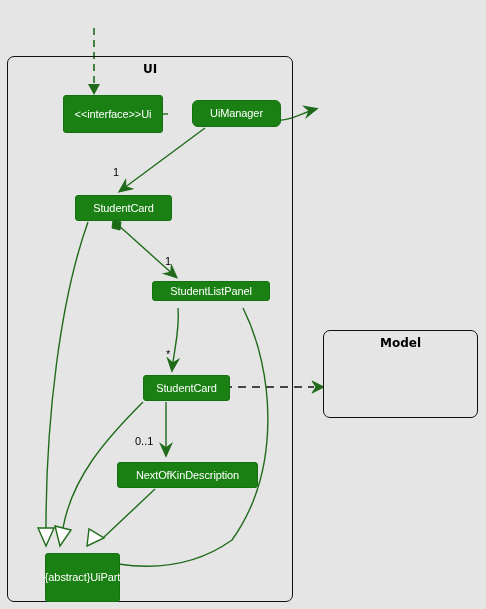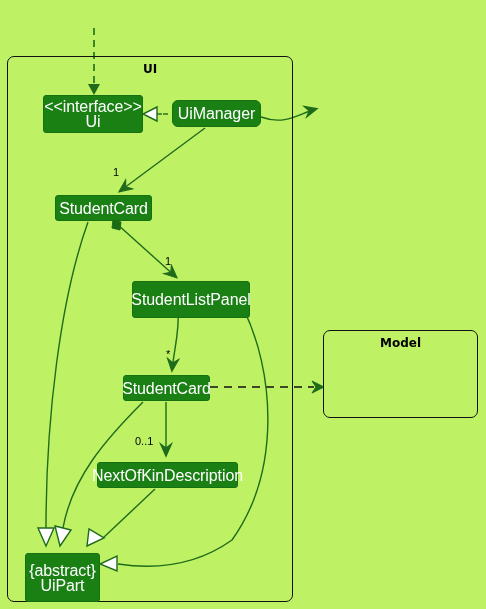--- a/index.html
+++ b/index.html
@@ -4,21 +4,21 @@
 <style>
   html, body {
     margin: 0;
     padding: 0;
     background: #ffffff;
   }
   #canvas {
     position: relative;
     width: 486px;
     height: 609px;
-    background: #bef264;
+    background: #e5e5e5;
     font-family: "Liberation Sans", sans-serif;
     overflow: hidden;
   }
   svg#wires {
     position: absolute;
     left: 0;
     top: 0;
     width: 486px;
     height: 609px;
     pointer-events: none;
@@ -41,29 +41,30 @@
     color: #000000;
     font-family: "DejaVu Sans", sans-serif;
   }
   .cls {
     position: absolute;
     box-sizing: border-box;
     background: #1a8014;
     border: 1px solid #157010;
     border-radius: 3px;
     color: #ffffff;
-    font-size: 16px;
+    font-size: 11px;
     line-height: 15px;
     display: flex;
-    flex-direction: column;
+    flex-direction: row;
     align-items: center;
     justify-content: center;
     text-align: center;
     white-space: nowrap;
     letter-spacing: -0.1px;
+    margin-left: 20px;
   }
   .cls .l1, .cls .l2 { display: block; }
   .mult {
     position: absolute;
     font-size: 11px;
     color: #000000;
     font-family: "Liberation Sans", sans-serif;
     white-space: nowrap;
   }
 </style>
@@ -153,21 +154,21 @@
   </div>
 
   <div class="cls" style="left:172px; top:100px; width:89px; height:27px;border-radius:6px;">
     <span class="l1">UiManager</span>
   </div>
 
   <div class="cls" style="left:55px; top:195px; width:97px; height:26px;">
     <span class="l1">StudentCard</span>
   </div>
 
-  <div class="cls" style="left:132px; top:281px; width:118px; height:37px;">
+  <div class="cls" style="left:132px; top:281px; width:118px; height:20px;">
     <span class="l1">StudentListPanel</span>
   </div>
 
   <div class="cls" style="left:123px; top:375px; width:87px; height:26px;">
     <span class="l1">StudentCard</span>
   </div>
 
   <div class="cls" style="left:97px; top:462px; width:141px; height:26px;">
     <span class="l1">NextOfKinDescription</span>
   </div>

